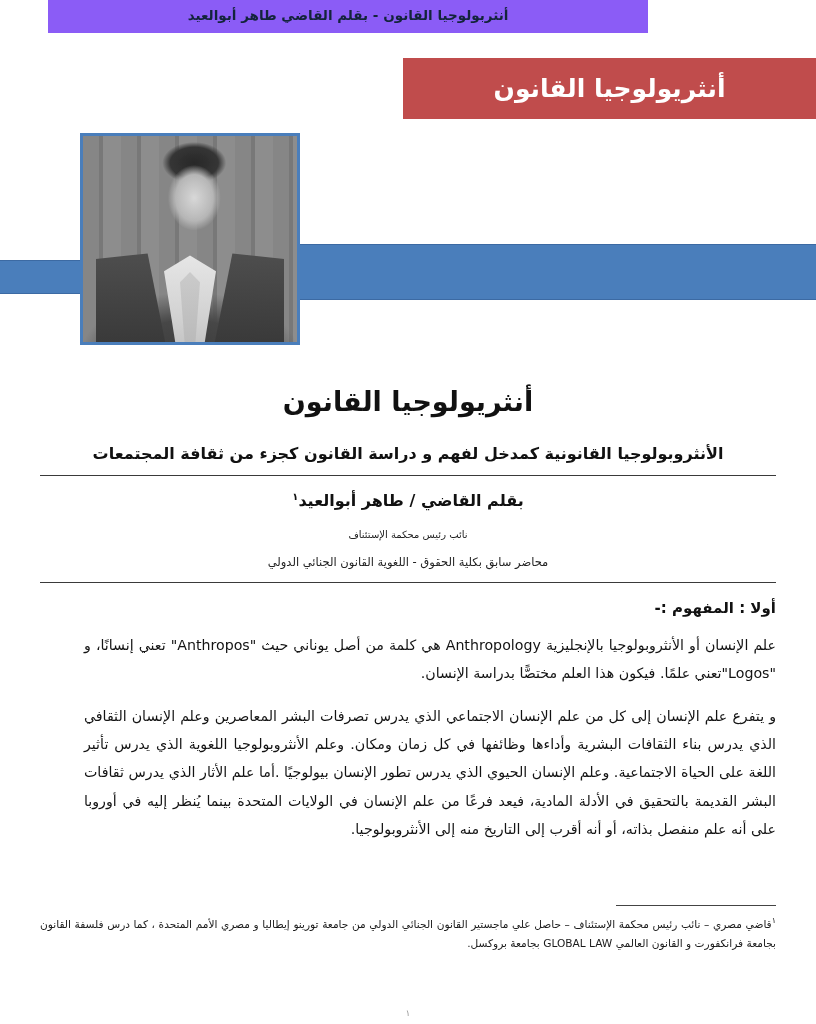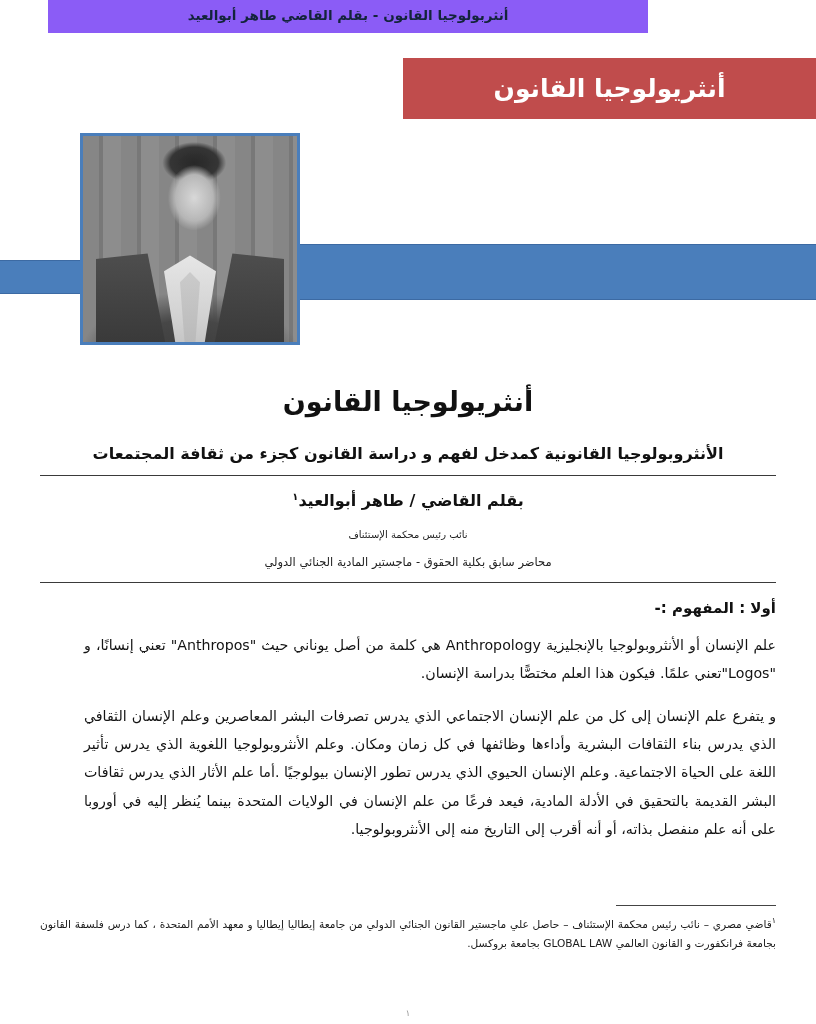--- a/index.html
+++ b/index.html
@@ -276,30 +276,30 @@
   <h1 class="doc-title">أنثريولوجيا القانون</h1>
 
   <h2 class="doc-subtitle">الأنثروبولوجيا القانونية كمدخل لفهم و دراسة القانون كجزء من ثقافة المجتمعات</h2>
 
   <hr class="rule">
 
   <p class="byline"><span>بقلم القاضي / طاهر أبوالعيد</span><sup>١</sup></p>
 
   <p class="credential">نائب رئيس محكمة الإستئناف</p>
 
-  <p class="credential credential-small">محاضر سابق بكلية الحقوق - ماجستير المادية الجنائي الدولي</p>
+  <p class="credential credential-small">محاضر سابق بكلية الحقوق - اللغوية القانون الجنائي الدولي</p>
 
   <hr class="rule rule-lower">
 
   <h3 class="section-heading">أولا : المفهوم :-</h3>
 
   <p class="para last-ragged">علم الإنسان أو الأنثروبولوجيا بالإنجليزية Anthropology هي كلمة من أصل يوناني حيث "Anthropos" تعني إنسانًا، و "Logos"تعني علمًا. فيكون هذا العلم مختصًّا بدراسة الإنسان.</p>
 
   <p class="para last-ragged">و يتفرع علم الإنسان إلى كل من علم الإنسان الاجتماعي الذي يدرس تصرفات البشر المعاصرين وعلم الإنسان الثقافي الذي يدرس بناء الثقافات البشرية وأداءها وظائفها في كل زمان ومكان. وعلم الأنثروبولوجيا اللغوية الذي يدرس تأثير اللغة على الحياة الاجتماعية. وعلم الإنسان الحيوي الذي يدرس تطور الإنسان بيولوجيًا .أما علم الأثار الذي يدرس ثقافات البشر القديمة بالتحقيق في الأدلة المادية، فيعد فرعًا من علم الإنسان في الولايات المتحدة بينما يُنظر إليه في أوروبا على أنه علم منفصل بذاته، أو أنه أقرب إلى التاريخ منه إلى الأنثروبولوجيا.</p>
 
 </div>
 
 <div class="footnote-zone">
   <hr class="footnote-rule">
-  <p class="footnote"><sup>١</sup><span>قاضي مصري – نائب رئيس محكمة الإستئناف – حاصل علي ماجستير القانون الجنائي الدولي من جامعة إيطاليا إيطاليا و معهد الأمم المتحدة ، كما درس فلسفة القانون بجامعة فرانكفورت و القانون العالمي GLOBAL LAW بجامعة بروكسل.</span></p>
+  <p class="footnote"><sup>١</sup><span>قاضي مصري – نائب رئيس محكمة الإستئناف – حاصل علي ماجستير القانون الجنائي الدولي من جامعة تورينو إيطاليا و مصري الأمم المتحدة ، كما درس فلسفة القانون بجامعة فرانكفورت و القانون العالمي GLOBAL LAW بجامعة بروكسل.</span></p>
 </div>
 
 <div class="page-number">١</div>
 
 </body></html>

